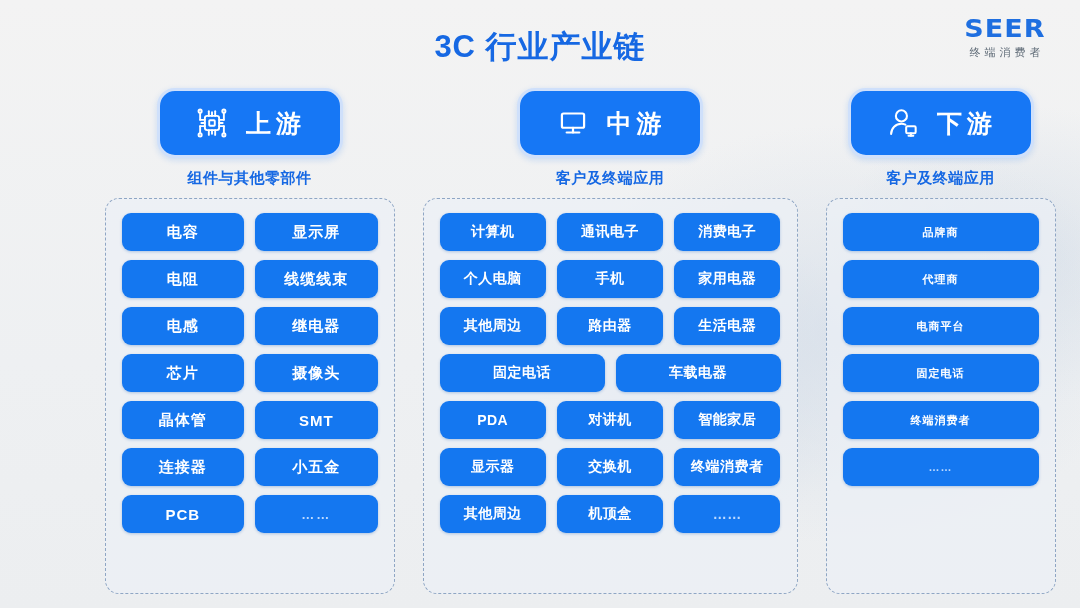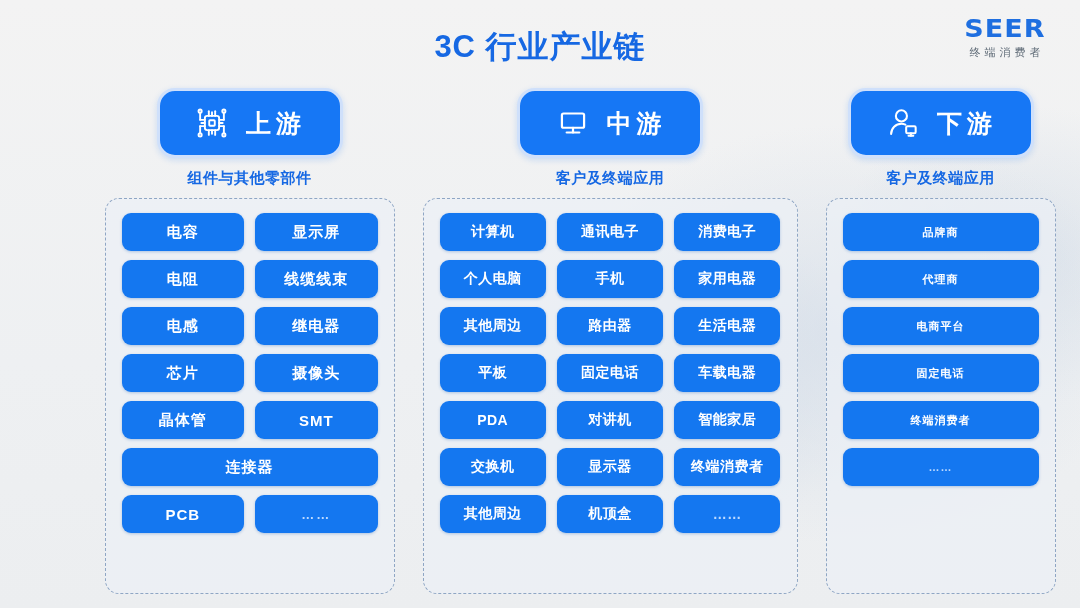--- a/index.html
+++ b/index.html
@@ -224,20 +224,21 @@
         <div class="row">
           <div class="chip">芯片</div>
           <div class="chip">摄像头</div>
         </div>
         <div class="row">
           <div class="chip">晶体管</div>
           <div class="chip">SMT</div>
         </div>
         <div class="row">
           <div class="chip">连接器</div>
+          <div class="chip">小五金</div>
         </div>
         <div class="row">
           <div class="chip">PCB</div>
           <div class="chip ell">……</div>
         </div>
       </div>
     </div>
 
     <div class="column c2">
       <div class="head-pill">
@@ -262,32 +263,31 @@
           <div class="chip">个人电脑</div>
           <div class="chip">手机</div>
           <div class="chip">家用电器</div>
         </div>
         <div class="row">
           <div class="chip">其他周边</div>
           <div class="chip">路由器</div>
           <div class="chip">生活电器</div>
         </div>
         <div class="row">
-          <div class="chip">平板</div>
           <div class="chip">固定电话</div>
           <div class="chip">车载电器</div>
         </div>
         <div class="row">
           <div class="chip">PDA</div>
           <div class="chip">对讲机</div>
           <div class="chip">智能家居</div>
         </div>
         <div class="row">
+          <div class="chip">显示器</div>
           <div class="chip">交换机</div>
-          <div class="chip">显示器</div>
           <div class="chip">终端消费者</div>
         </div>
         <div class="row">
           <div class="chip">其他周边</div>
           <div class="chip">机顶盒</div>
           <div class="chip ell">……</div>
         </div>
       </div>
     </div>
 

